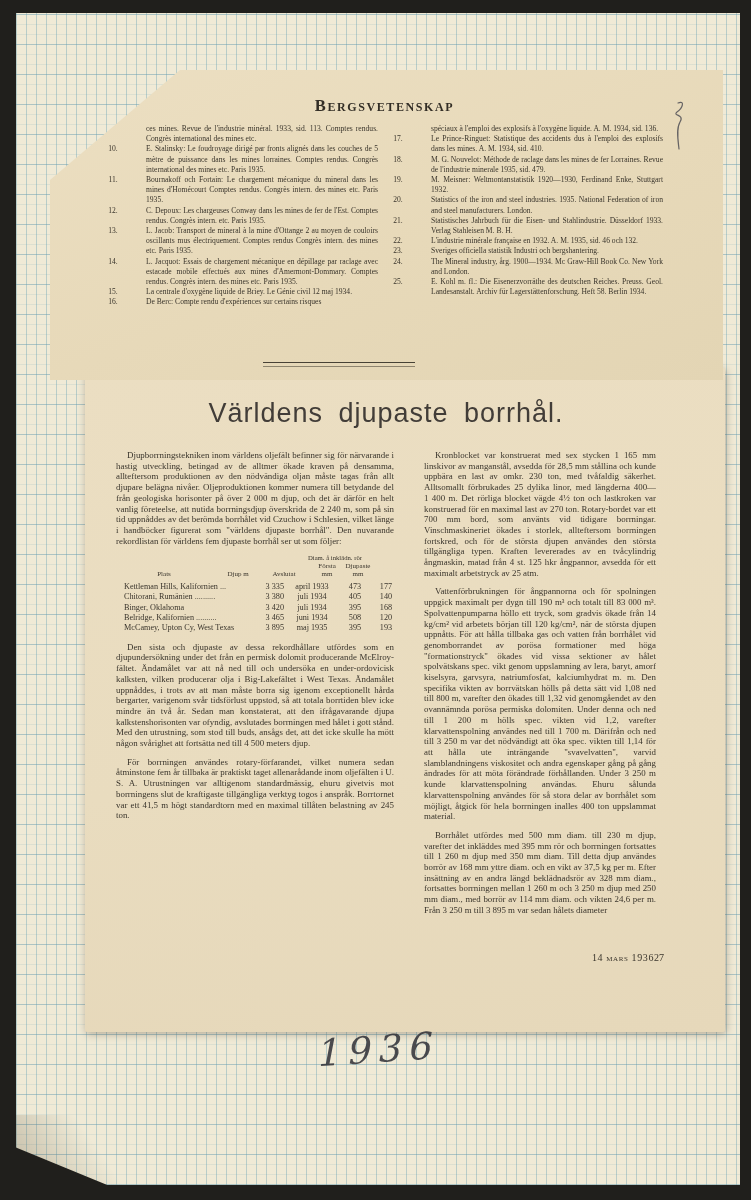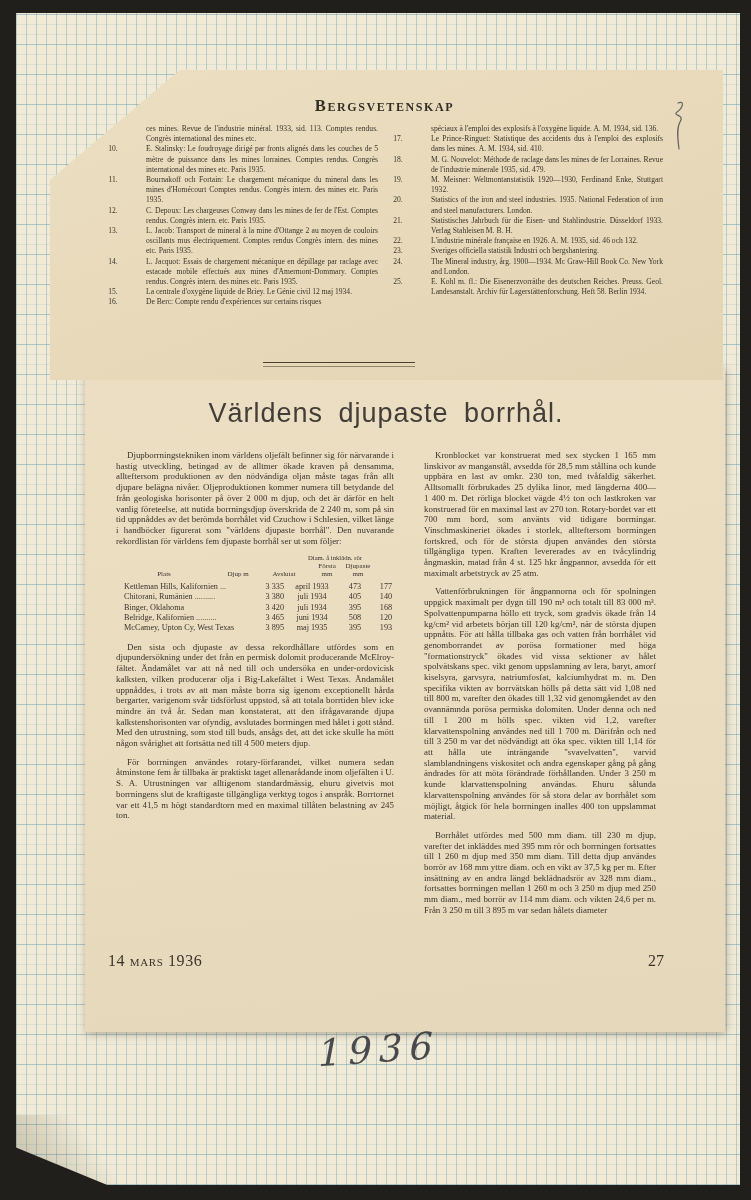--- a/index.html
+++ b/index.html
@@ -80,21 +80,21 @@
   .sub-djupaste{width:32px;text-align:center;}
   .t-row{display:flex;align-items:flex-end;line-height:10.4px;}
   .td-plats{flex:0 0 112px;padding-left:28px;text-indent:-12px;}
   .td-djup{flex:0 0 36px;text-align:right;}
   .td-avslutat{flex:0 0 56px;text-align:center;}
   .td-forsta{flex:0 0 30px;text-align:center;}
   .td-djupaste{flex:0 0 32px;text-align:center;}
 
   .page-footer{
     position:absolute;left:23px;right:61px;top:584px;
-    display:flex;justify-content:space-between;font-size:16px;color:#3a352c;
+    display:flex;justify-content:flex-end;font-size:10px;color:#3a352c;
   }
   .footer-date{font-variant:small-caps;letter-spacing:.6px;}
 
   
   .hand-year{
     position:absolute;left:318px;top:1028px;
     font-family:"DejaVu Serif", serif;font-style:italic;font-weight:400;
     font-size:37px;letter-spacing:7px;color:#2f2f36;opacity:.85;
     transform:rotate(-4deg) skewX(-4deg);
   }
@@ -243,21 +243,21 @@
           <div class="ref">
               <span class="ref-num">20.</span>
               <span class="ref-text">Statistics of the iron and steel industries. 1935. National Federation of iron and steel manufacturers. London.</span>
             </div>
           <div class="ref">
               <span class="ref-num">21.</span>
               <span class="ref-text">Statistisches Jahrbuch für die Eisen- und Stahlindustrie. Düsseldorf 1933. Verlag Stahleisen M. B. H.</span>
             </div>
           <div class="ref">
               <span class="ref-num">22.</span>
-              <span class="ref-text">L'industrie minérale française en 1926. A. M. 1935, sid. 46 och 132.</span>
+              <span class="ref-text">L'industrie minérale française en 1932. A. M. 1935, sid. 46 och 132.</span>
             </div>
           <div class="ref">
               <span class="ref-num">23.</span>
               <span class="ref-text">Sveriges officiella statistik Industri och bergshantering.</span>
             </div>
           <div class="ref">
               <span class="ref-num">24.</span>
               <span class="ref-text">The Mineral industry, årg. 1900—1934. Mc Graw-Hill Book Co. New York and London.</span>
             </div>
           <div class="ref">

